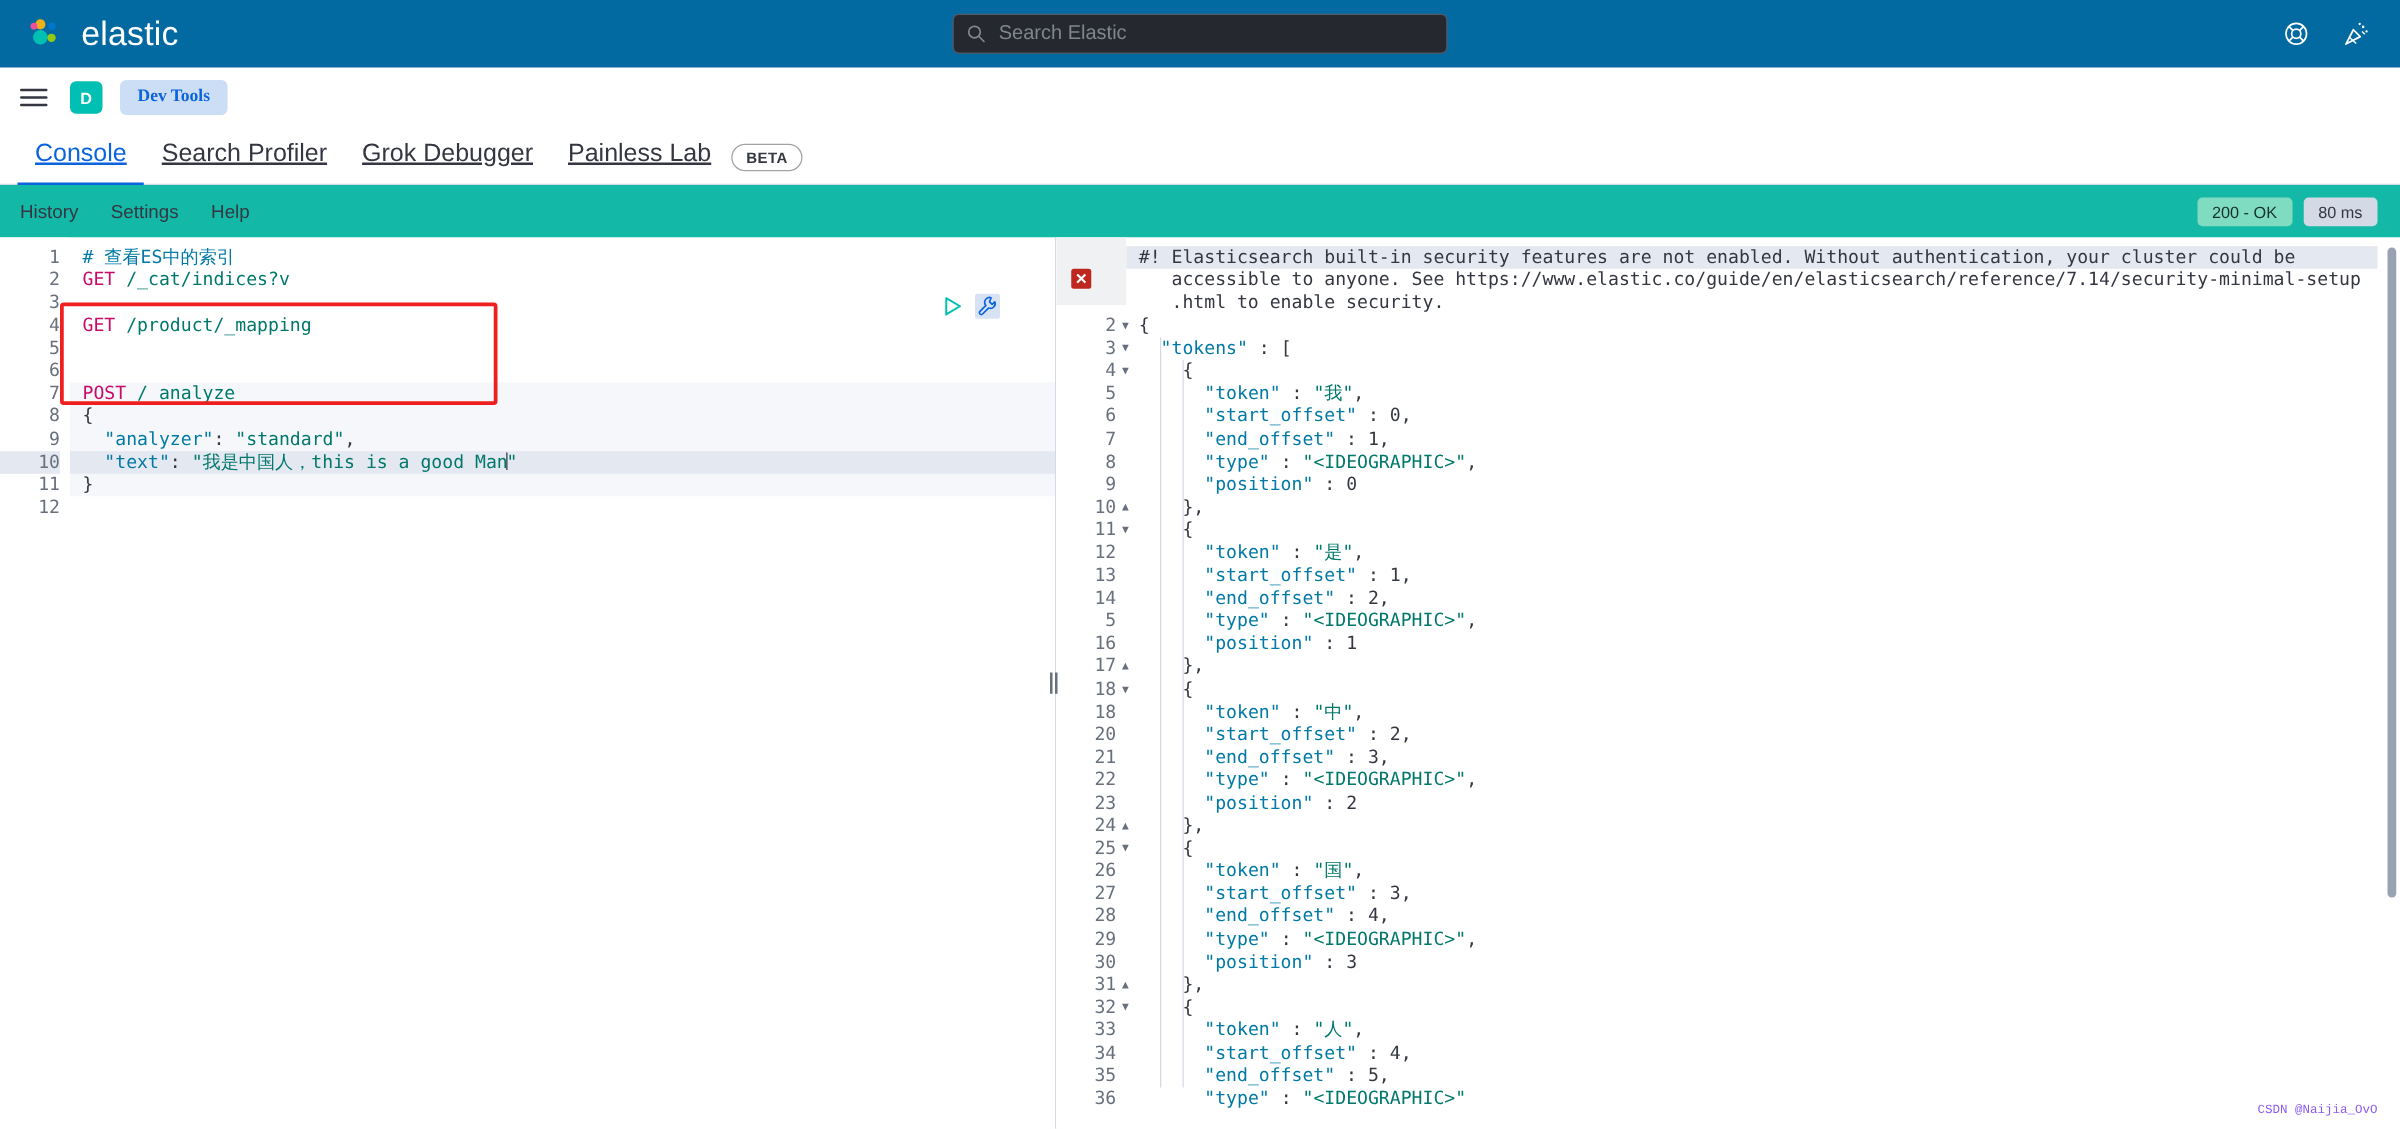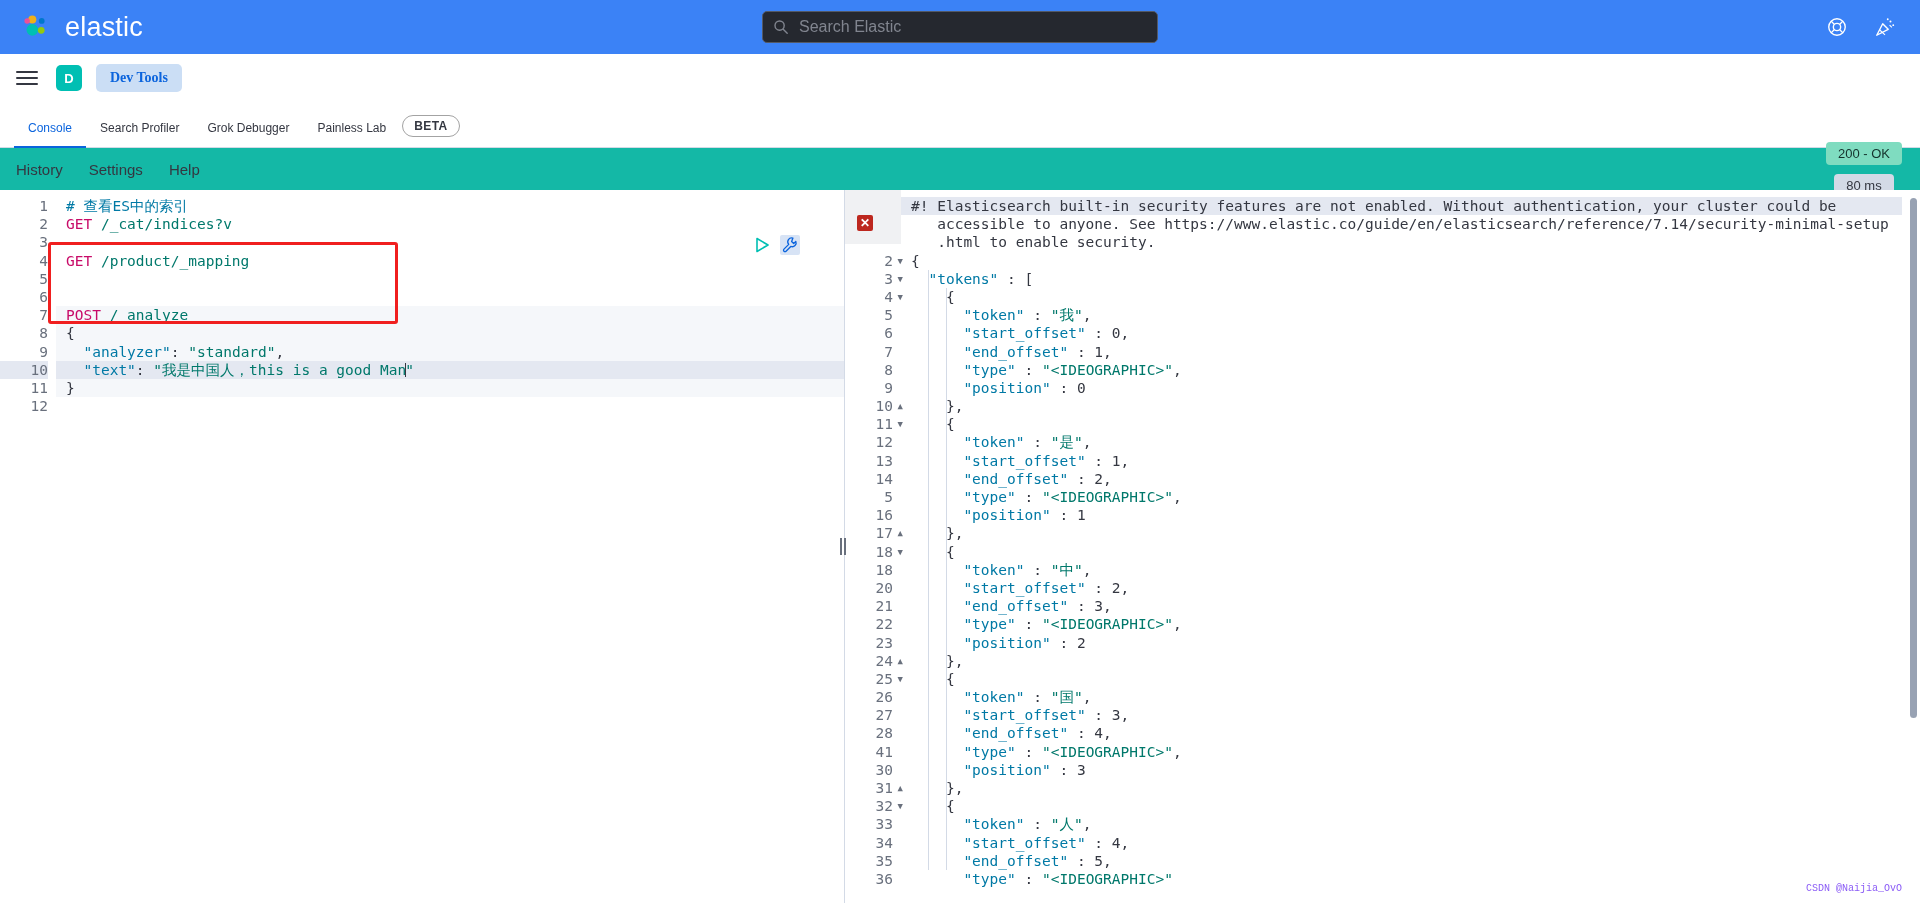--- a/index.html
+++ b/index.html
@@ -5,21 +5,21 @@
   * { box-sizing: border-box; margin: 0; padding: 0; }
   html, body {
     width: 1920px; height: 903px;
     font-family: "Liberation Sans", sans-serif;
     background: #ffffff;
     overflow: hidden;
   }
 
   
   .topbar {
-    height: 54px; background: #3b82f6;
+    height: 54px; background: #0369a1;
     display: flex; align-items: center;
     position: relative;
   }
   .brand { display: flex; align-items: center; gap: 13px; padding-left: 22px; }
   .brand-logo { width: 30px; height: 30px; position: relative; }
   .brand-name { color: #ffffff; font-size: 27px; letter-spacing: .2px; font-weight: 400; }
   .global-search {
     position: absolute; left: 50%; transform: translateX(-50%);
     width: 396px; height: 32px;
     background: #25282f; border: 1px solid #535966; border-radius: 5px;
@@ -48,43 +48,43 @@
     padding: 6px 14px; border-radius: 5px; cursor: pointer; font-family: Liberation Serif, serif;
   }
 
   
   .tabs {
     height: 45px; display: flex; align-items: flex-end; gap: 0;
     padding-left: 14px; border-bottom: 1px solid #d3dae6;
     background: #ffffff;
   }
   .tab {
-    font-size: 12px; color: #343741; padding: 0 14px 12px 14px;
-    cursor: pointer; position: relative; white-space: nowrap;
+    font-size: 20px; color: #343741; padding: 0 14px 12px 14px;
+    cursor: pointer; position: relative; white-space: nowrap; text-decoration: underline;
   }
   .tab.active { color: #0b64dd; }
   .tab.active::after {
     content: ""; position: absolute; left: 0; right: 0; bottom: -1px;
     height: 2px; background: #0b64dd;
   }
   .beta-badge {
     border: 1px solid #a3a3a3; border-radius: 12px;
     font-size: 12px; font-weight: 700; color: #343741;
     padding: 3px 11px; margin-bottom: 10px; margin-left: 2px;
     letter-spacing: .4px;
   }
 
   
   .consolebar {
     height: 42px; display: flex; align-items: center;
     padding: 0 18px 0 16px; gap: 26px; background: #14b8a6;
     position: relative;
   }
   .menu-item { font-size: 15px; color: #343741; cursor: pointer; }
-  .status-group { margin-left: auto; display: flex; align-items: center; gap: 9px; flex-direction: column; }
+  .status-group { margin-left: auto; display: flex; align-items: center; gap: 9px; }
   .pill { font-size: 13px; padding: 4px 12px; border-radius: 4px; font-weight: 400; }
   .pill-ok { background: #7fdcc0; color: #14322c; }
   .pill-ms { background: #d3dae6; color: #343741; }
 
   
   .panes { display: flex; height: calc(903px - 54px - 49px - 45px - 42px); position: relative; }
 
   .pane { position: relative; overflow: hidden; }
   .pane-left  { width: 845px; background: #ffffff; border-right: 1px solid #d3dae6; }
   .pane-right { flex: 1; background: #ffffff; }
@@ -337,21 +337,21 @@
             <div class="ln">18</div>
             <div class="ln">20</div>
             <div class="ln">21</div>
             <div class="ln">22</div>
             <div class="ln">23</div>
             <div class="ln">24<span class="fold">▲</span></div>
             <div class="ln">25<span class="fold">▼</span></div>
             <div class="ln">26</div>
             <div class="ln">27</div>
             <div class="ln">28</div>
-            <div class="ln">41</div>
+            <div class="ln">29</div>
             <div class="ln">30</div>
             <div class="ln">31<span class="fold">▲</span></div>
             <div class="ln">32<span class="fold">▼</span></div>
             <div class="ln">33</div>
             <div class="ln">34</div>
             <div class="ln">35</div>
             <div class="ln">36</div>
           </div>
         <div class="code" id="rightCode"><div class="row"><span class="warn">#! Elasticsearch built-in security features are not enabled. Without authentication, your cluster could be</span></div><div class="row"><span class="warn">   accessible to anyone. See https://www.elastic.co/guide/en/elasticsearch/reference/7.14/security-minimal-setup</span></div><div class="row"><span class="warn">   .html to enable security.</span></div><div class="row"><span class="punc">{</span></div><div class="row"><span class="punc">  </span><span class="key">"tokens"</span><span class="punc"> : [</span></div><div class="row"><span class="punc">    {</span></div><div class="row"><span class="punc">      </span><span class="key">"token"</span><span class="punc"> : </span><span class="str">"我"</span><span class="punc">,</span></div><div class="row"><span class="punc">      </span><span class="key">"start_offset"</span><span class="punc"> : </span><span class="num">0</span><span class="punc">,</span></div><div class="row"><span class="punc">      </span><span class="key">"end_offset"</span><span class="punc"> : </span><span class="num">1</span><span class="punc">,</span></div><div class="row"><span class="punc">      </span><span class="key">"type"</span><span class="punc"> : </span><span class="str">"&lt;IDEOGRAPHIC&gt;"</span><span class="punc">,</span></div><div class="row"><span class="punc">      </span><span class="key">"position"</span><span class="punc"> : </span><span class="num">0</span></div><div class="row"><span class="punc">    },</span></div><div class="row"><span class="punc">    {</span></div><div class="row"><span class="punc">      </span><span class="key">"token"</span><span class="punc"> : </span><span class="str">"是"</span><span class="punc">,</span></div><div class="row"><span class="punc">      </span><span class="key">"start_offset"</span><span class="punc"> : </span><span class="num">1</span><span class="punc">,</span></div><div class="row"><span class="punc">      </span><span class="key">"end_offset"</span><span class="punc"> : </span><span class="num">2</span><span class="punc">,</span></div><div class="row"><span class="punc">      </span><span class="key">"type"</span><span class="punc"> : </span><span class="str">"&lt;IDEOGRAPHIC&gt;"</span><span class="punc">,</span></div><div class="row"><span class="punc">      </span><span class="key">"position"</span><span class="punc"> : </span><span class="num">1</span></div><div class="row"><span class="punc">    },</span></div><div class="row"><span class="punc">    {</span></div><div class="row"><span class="punc">      </span><span class="key">"token"</span><span class="punc"> : </span><span class="str">"中"</span><span class="punc">,</span></div><div class="row"><span class="punc">      </span><span class="key">"start_offset"</span><span class="punc"> : </span><span class="num">2</span><span class="punc">,</span></div><div class="row"><span class="punc">      </span><span class="key">"end_offset"</span><span class="punc"> : </span><span class="num">3</span><span class="punc">,</span></div><div class="row"><span class="punc">      </span><span class="key">"type"</span><span class="punc"> : </span><span class="str">"&lt;IDEOGRAPHIC&gt;"</span><span class="punc">,</span></div><div class="row"><span class="punc">      </span><span class="key">"position"</span><span class="punc"> : </span><span class="num">2</span></div><div class="row"><span class="punc">    },</span></div><div class="row"><span class="punc">    {</span></div><div class="row"><span class="punc">      </span><span class="key">"token"</span><span class="punc"> : </span><span class="str">"国"</span><span class="punc">,</span></div><div class="row"><span class="punc">      </span><span class="key">"start_offset"</span><span class="punc"> : </span><span class="num">3</span><span class="punc">,</span></div><div class="row"><span class="punc">      </span><span class="key">"end_offset"</span><span class="punc"> : </span><span class="num">4</span><span class="punc">,</span></div><div class="row"><span class="punc">      </span><span class="key">"type"</span><span class="punc"> : </span><span class="str">"&lt;IDEOGRAPHIC&gt;"</span><span class="punc">,</span></div><div class="row"><span class="punc">      </span><span class="key">"position"</span><span class="punc"> : </span><span class="num">3</span></div><div class="row"><span class="punc">    },</span></div><div class="row"><span class="punc">    {</span></div><div class="row"><span class="punc">      </span><span class="key">"token"</span><span class="punc"> : </span><span class="str">"人"</span><span class="punc">,</span></div><div class="row"><span class="punc">      </span><span class="key">"start_offset"</span><span class="punc"> : </span><span class="num">4</span><span class="punc">,</span></div><div class="row"><span class="punc">      </span><span class="key">"end_offset"</span><span class="punc"> : </span><span class="num">5</span><span class="punc">,</span></div><div class="row"><span class="punc">      </span><span class="key">"type"</span><span class="punc"> : </span><span class="str">"&lt;IDEOGRAPHIC&gt;"</span></div><div class="indent-guide" style="left: 27.44px; top: 79.8px; height: 600.6px;"></div><div class="indent-guide" style="left: 44.88px; top: 98px; height: 582.4px;"></div></div>
       </div>

